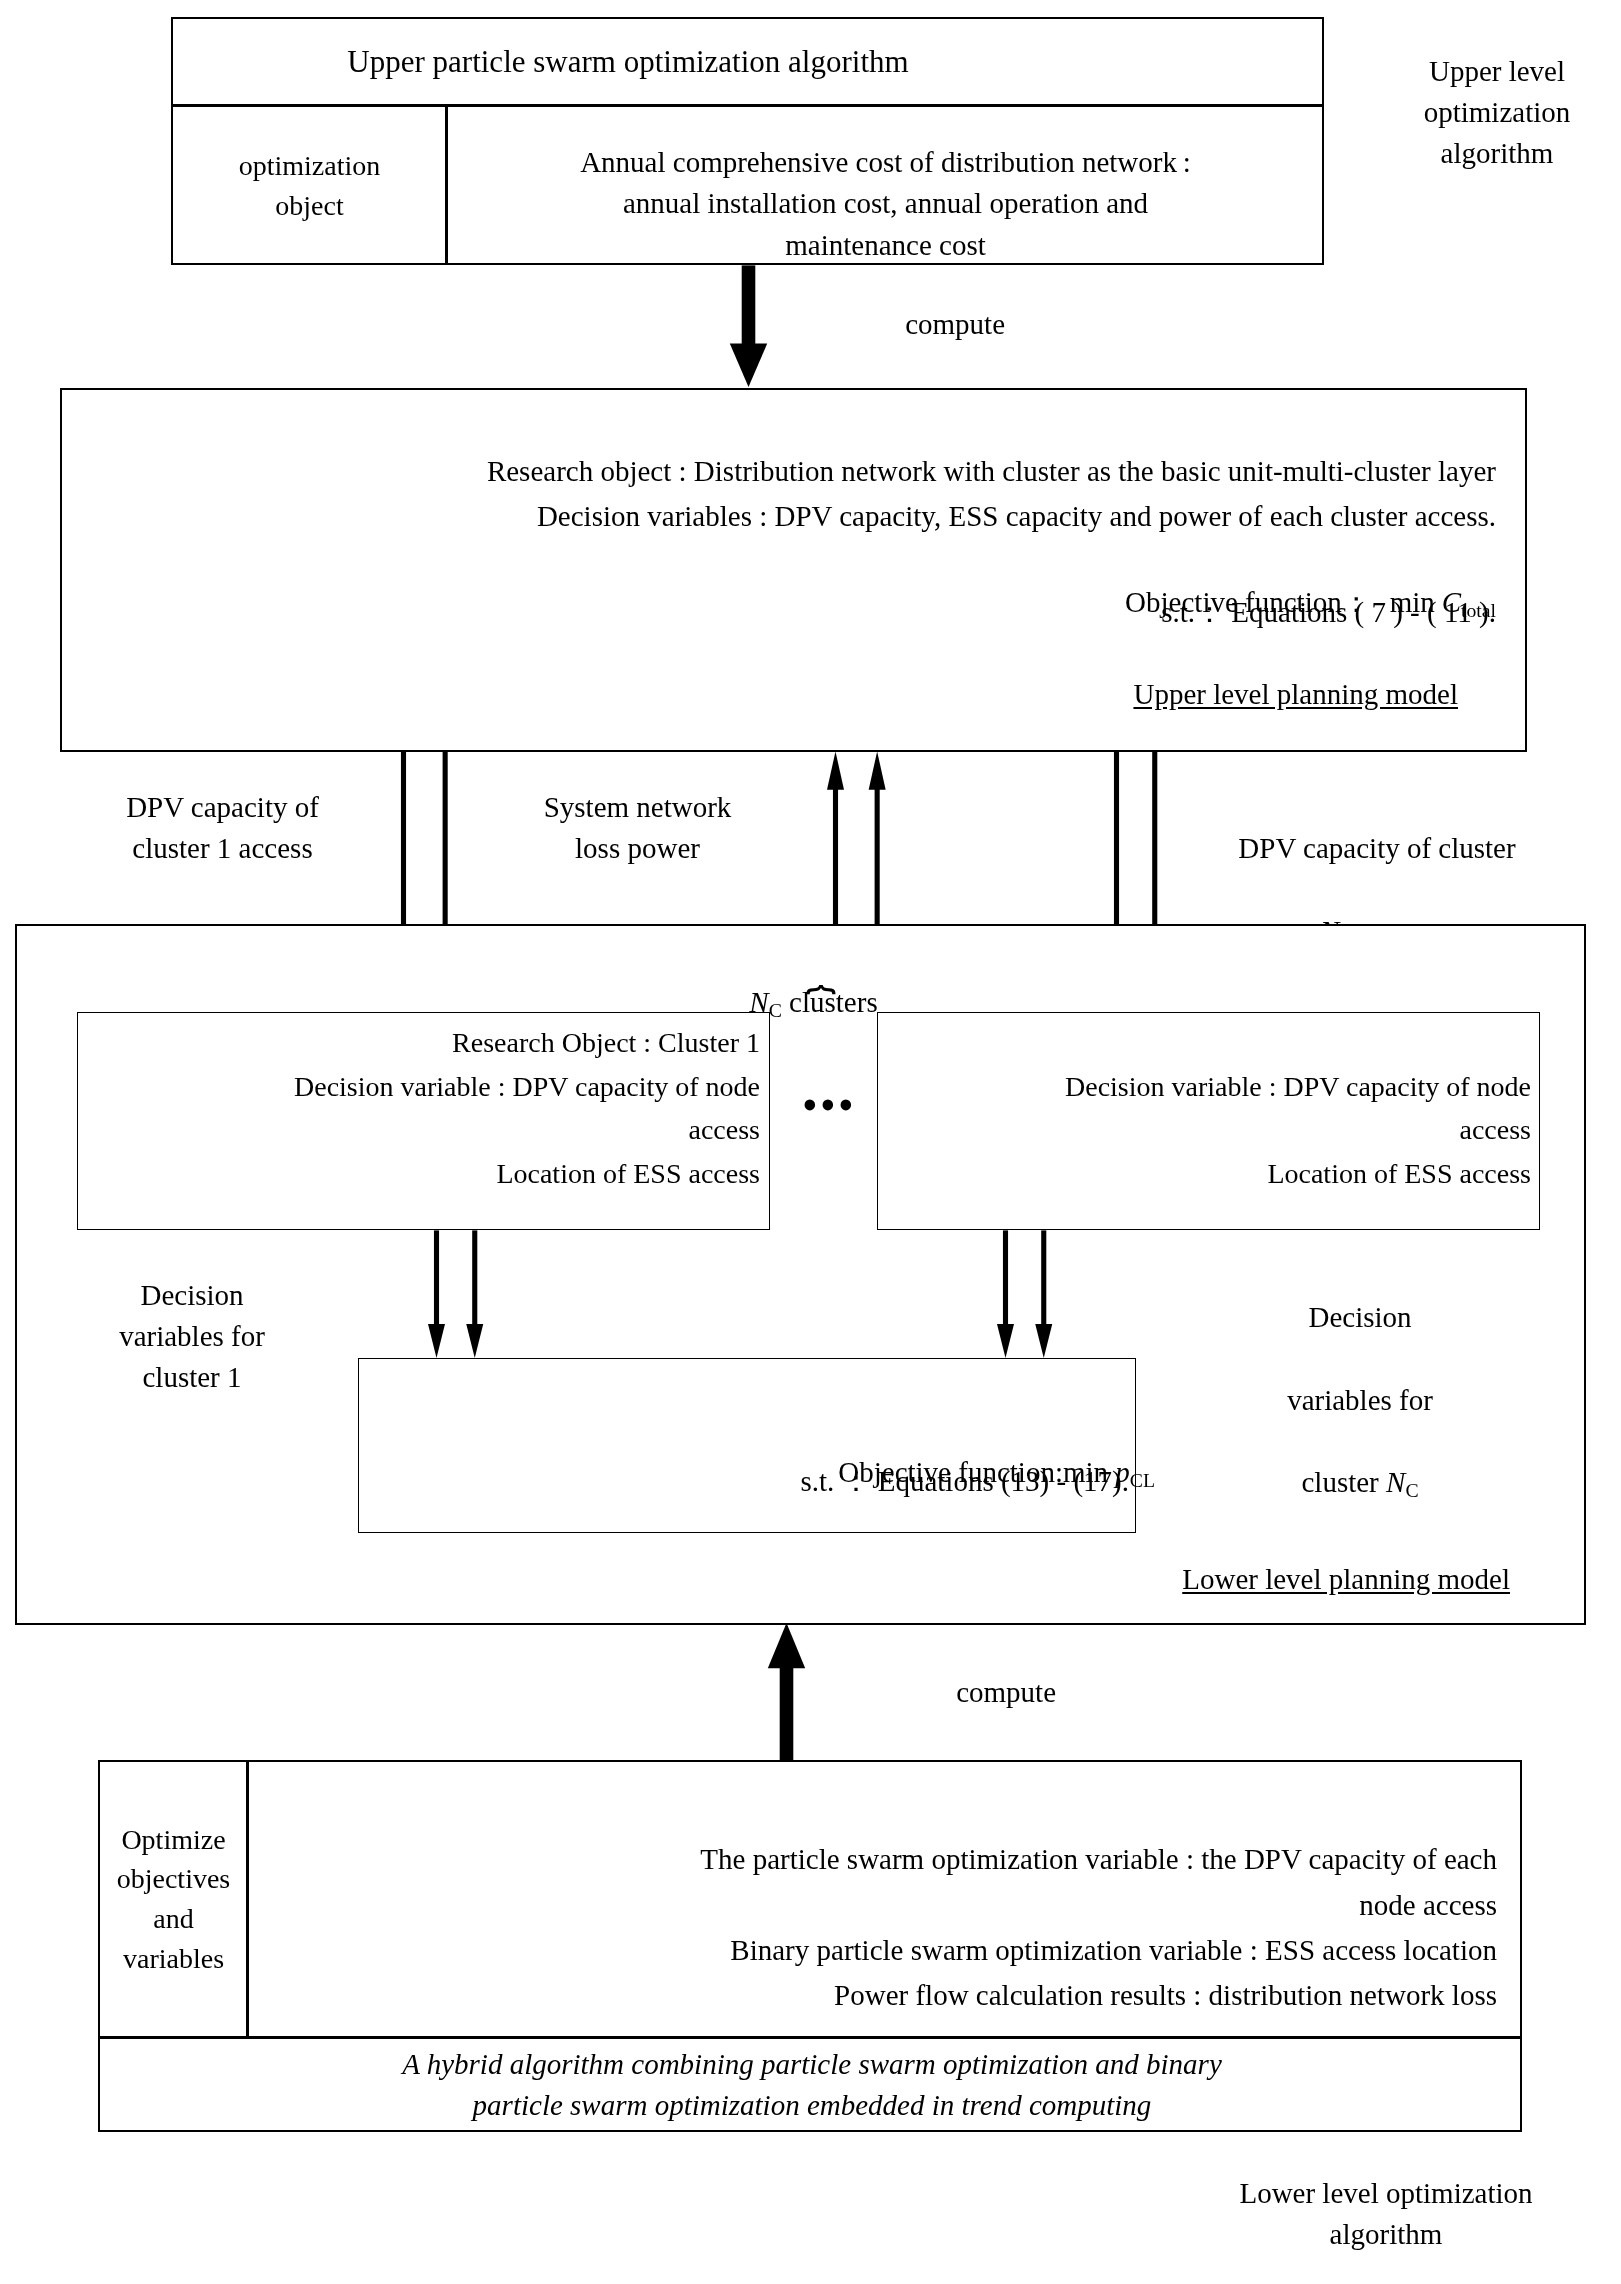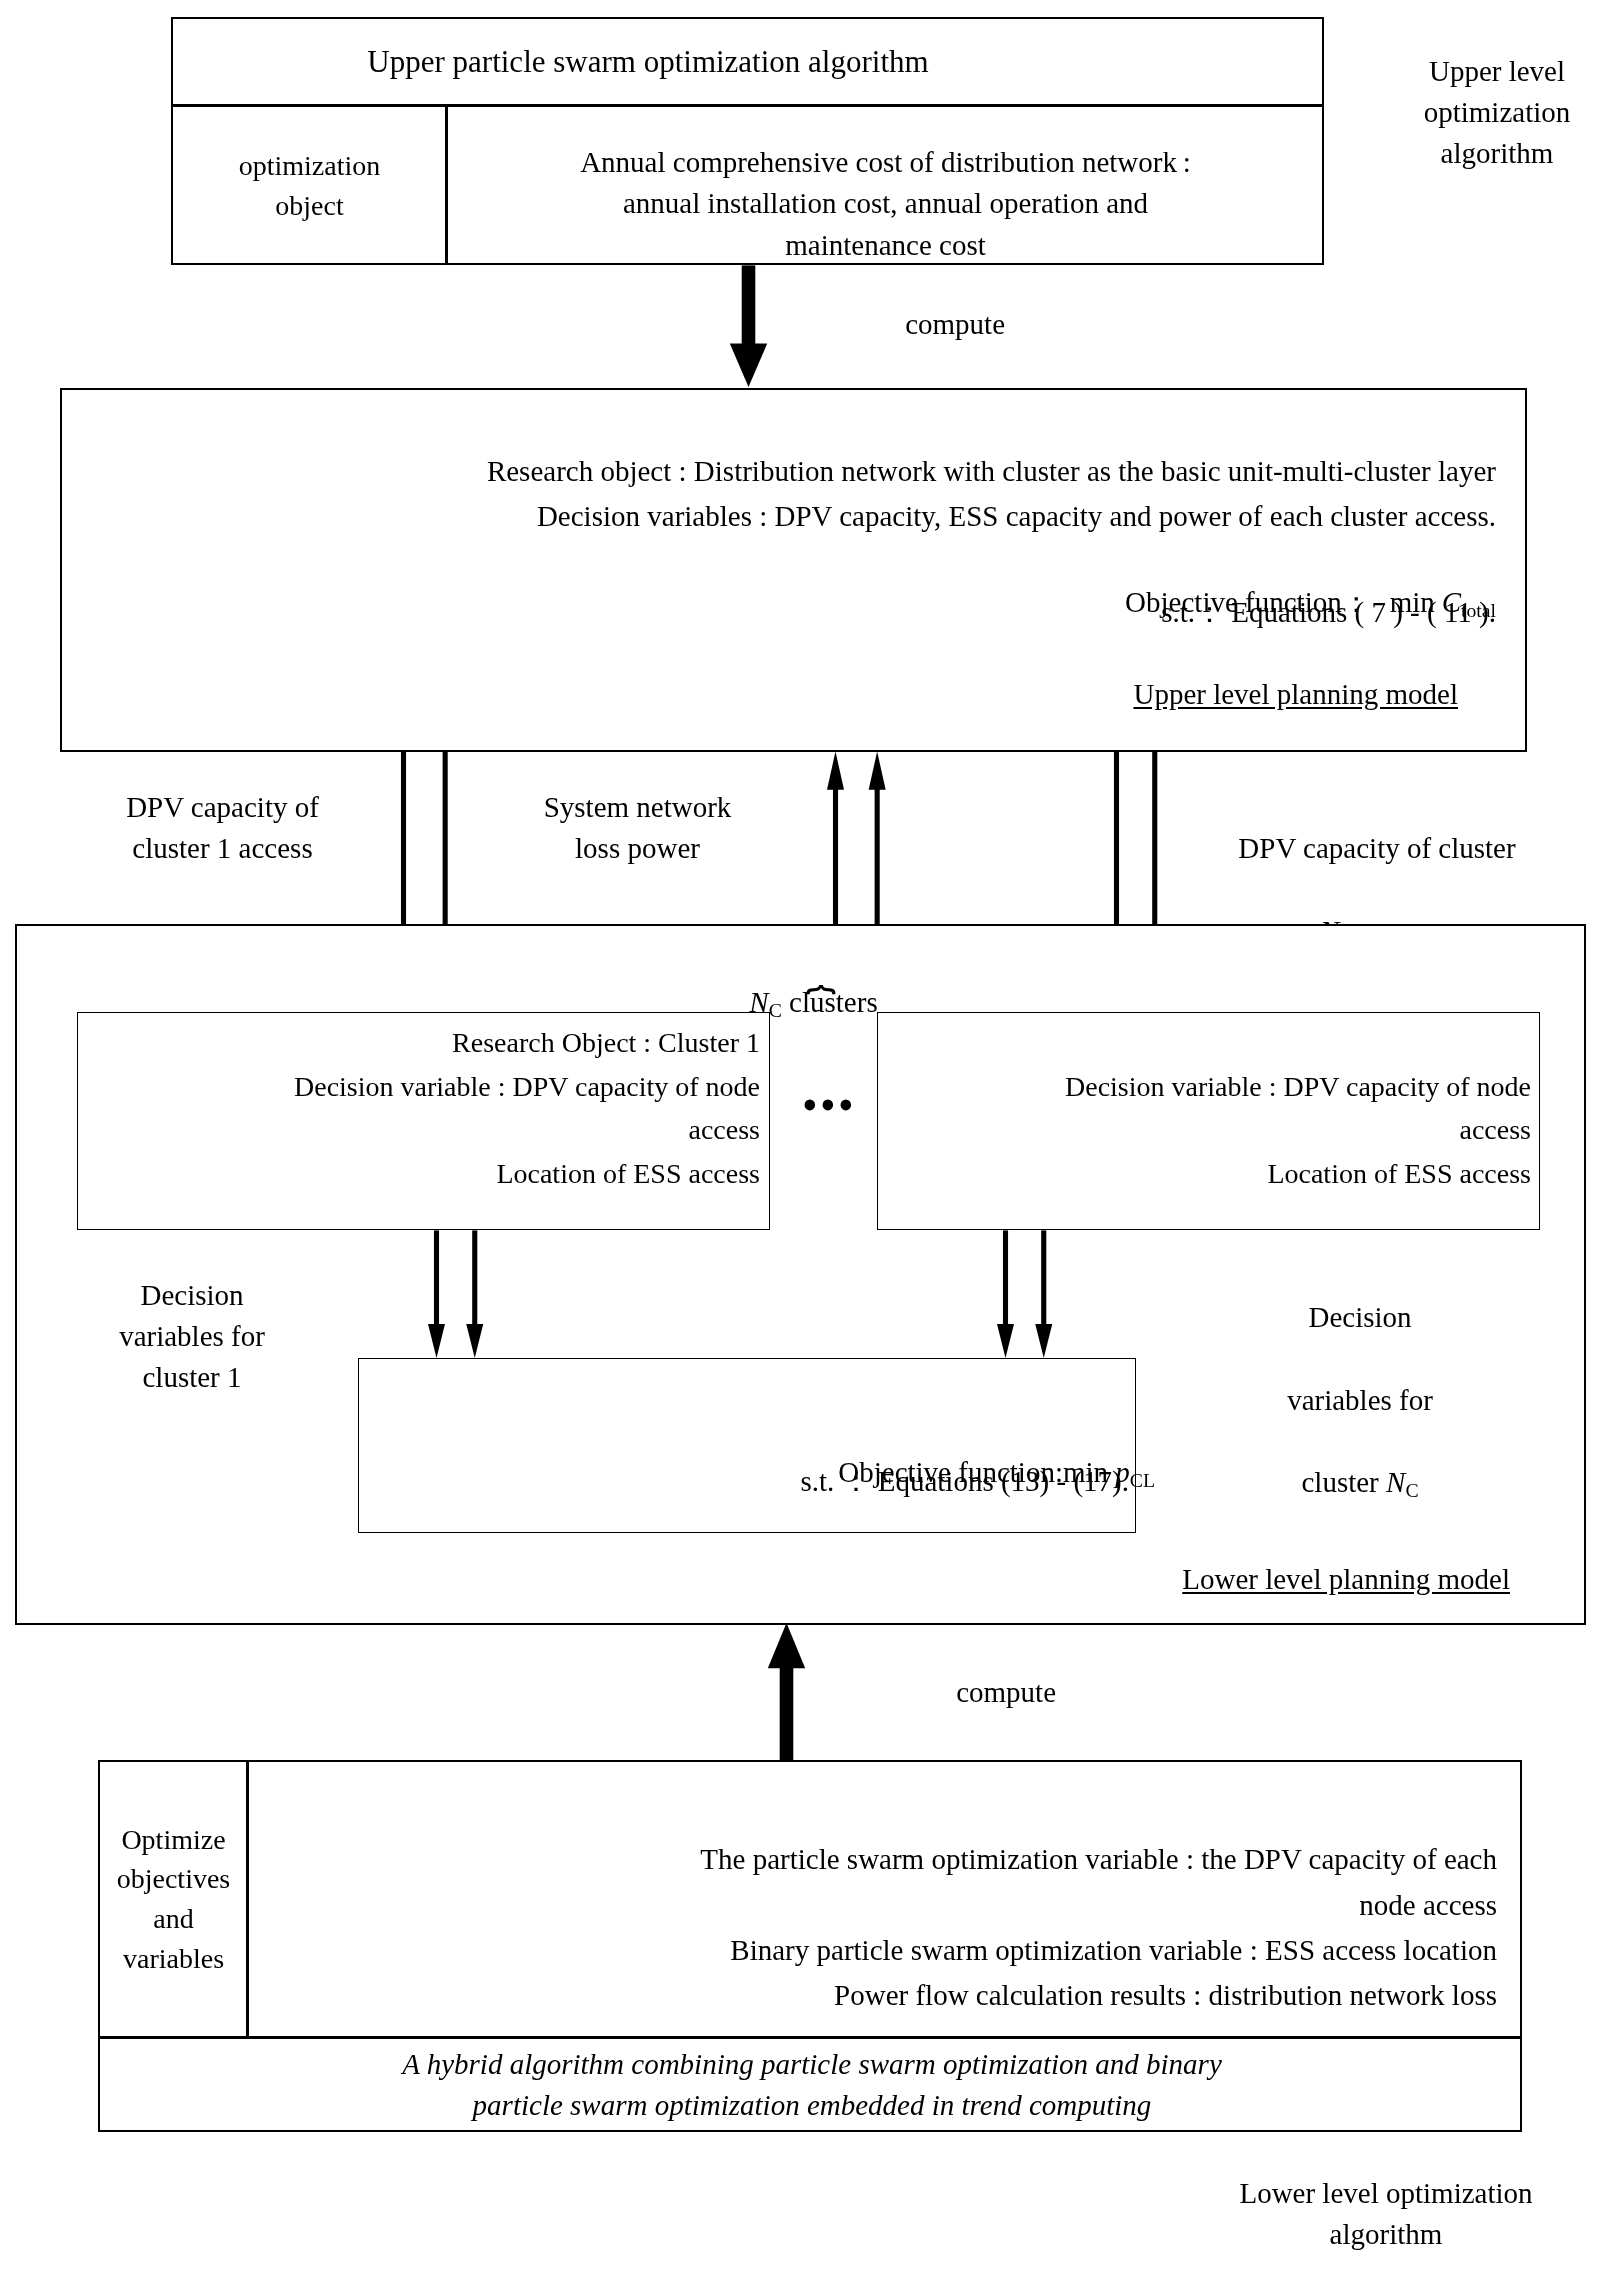--- a/index.html
+++ b/index.html
@@ -64,21 +64,21 @@
 </style>
 </head>
 <body>
 
 <div id="canvas">
 
   <div class="box" style="left:171px; top:17px; width:1153px; height:248px;"></div>
   <div class="hline" style="left:171px; top:104px; width:1153px; height:2.6px;"></div>
   <div class="vline" style="left:445px; top:104px; width:2.6px; height:161px;"></div>
 
-  <div class="cell-text f36" style="left:171px; top:19px; width:914px; height:86px;margin-left:20px;">Upper particle swarm optimization algorithm</div>
+  <div class="cell-text f36" style="left:171px; top:19px; width:914px; height:86px;">Upper particle swarm optimization algorithm</div>
 
   <div class="cell-text f33" style="left:174px; top:107px; width:271px; height:158px; white-space:pre-line;">optimization
 object</div>
 
   <div class="cell-text f34" style="left:447px; top:107px; width:877px; height:194px; white-space:pre-line;">Annual comprehensive cost of distribution network :
 annual installation cost, annual operation and
 maintenance cost</div>
 
   <div class="lbl f34" style="left:1377px; top:51px; width:240px;">Upper level
 optimization

